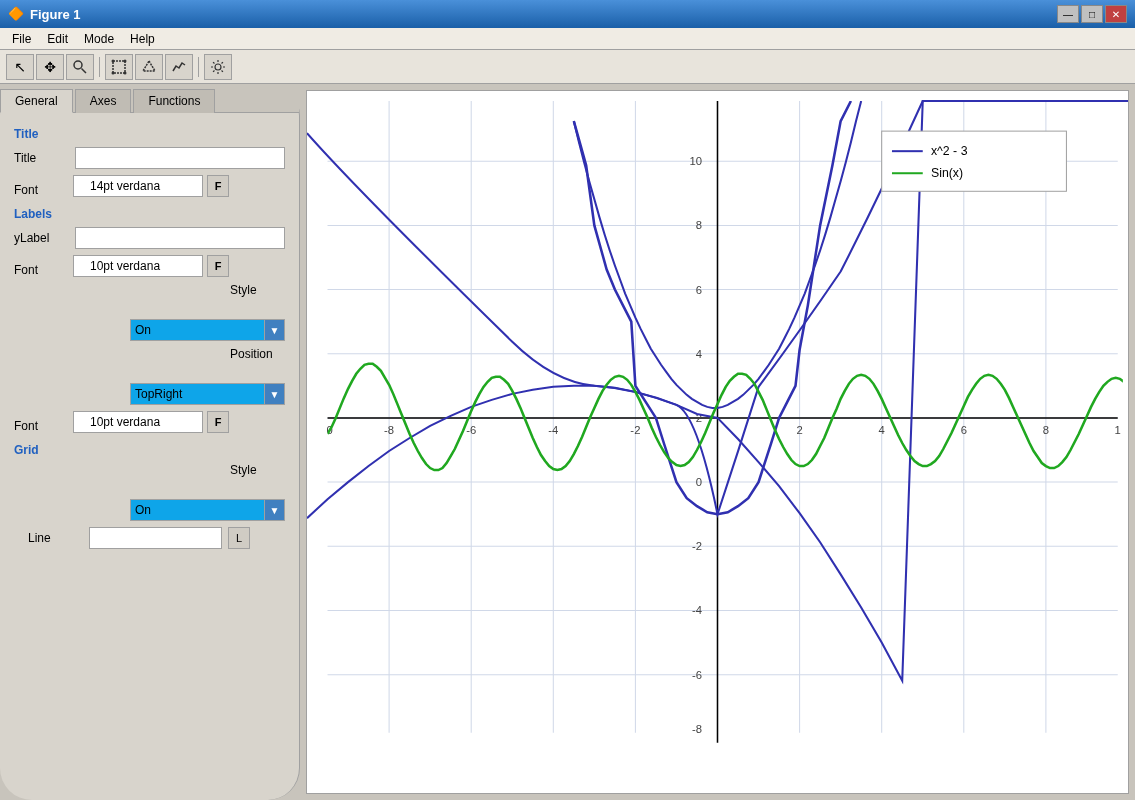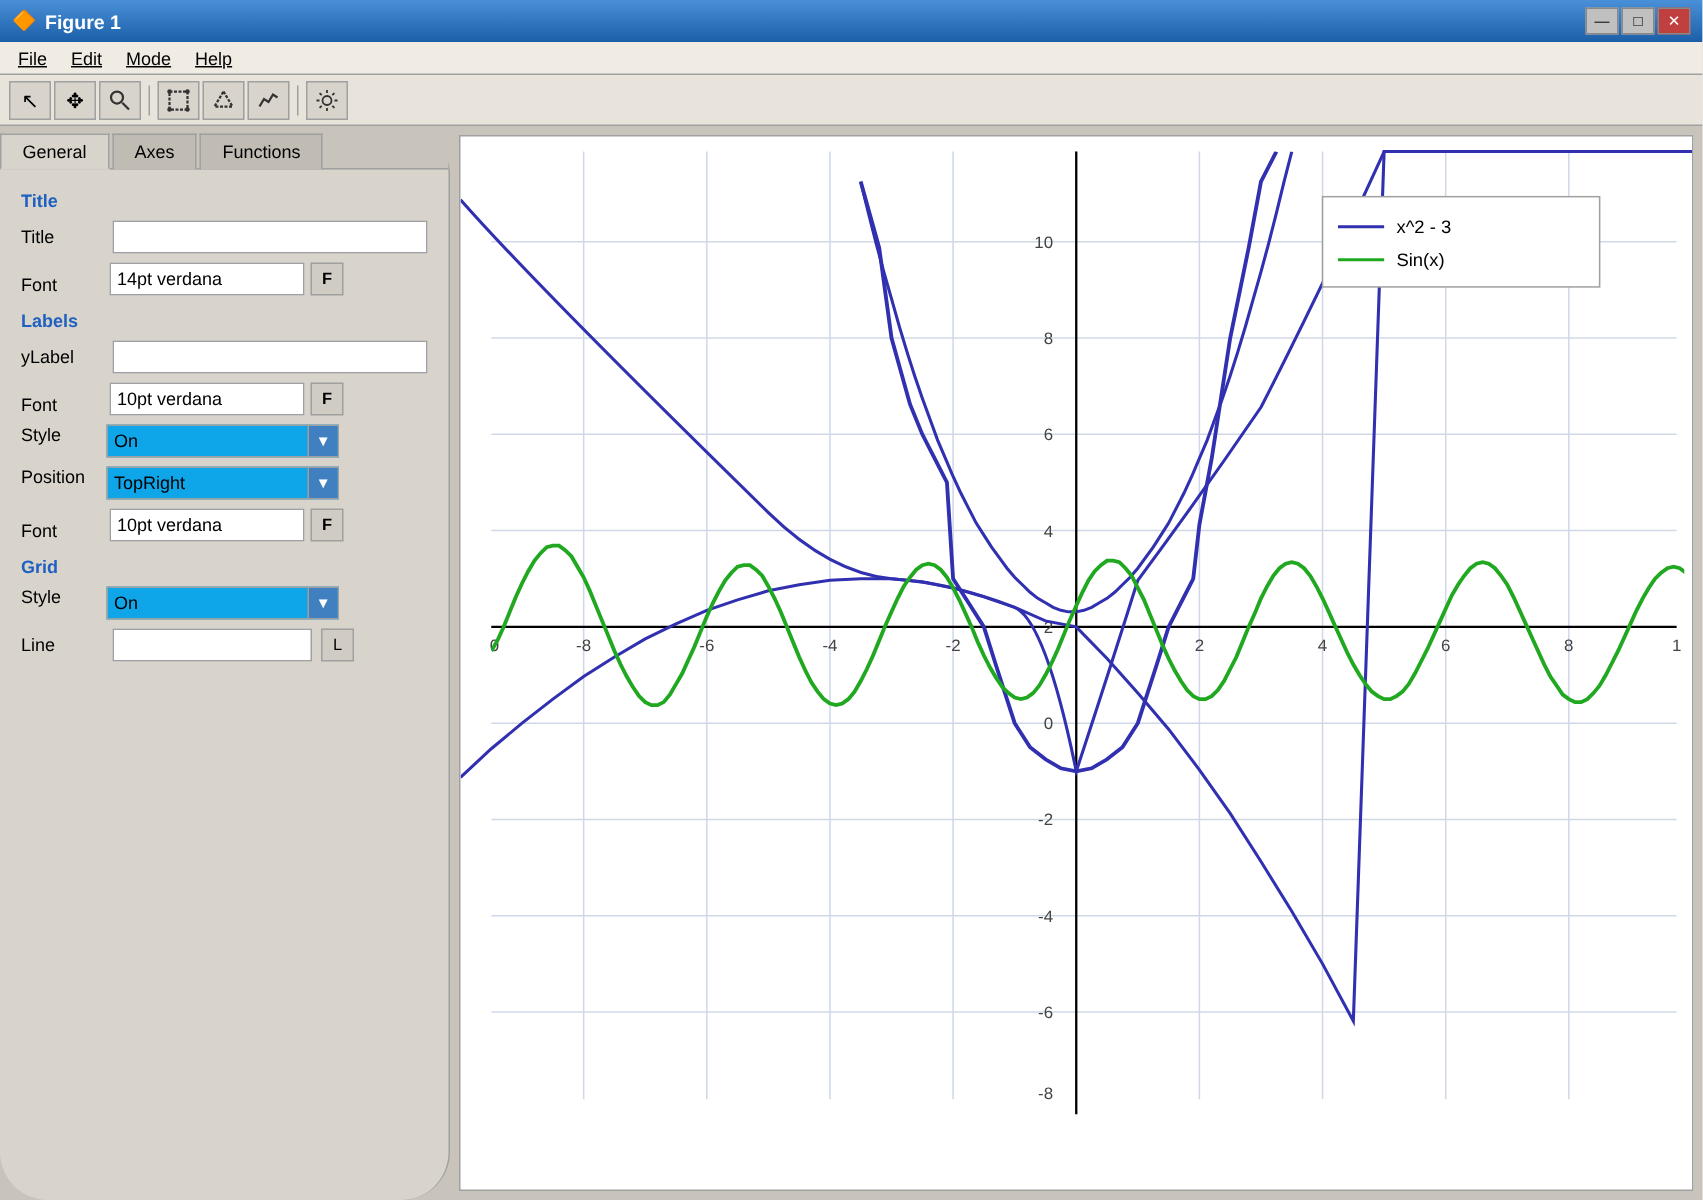--- a/index.html
+++ b/index.html
@@ -24,21 +24,21 @@
       color: #000;
     }
     .tb-btn.close { background: #c04040; color: white; }
 
     
     .menu-bar {
       background: #f0ece4; border-bottom: 1px solid #a0a0a0;
       display: flex; align-items: center; padding: 2px 4px; height: 22px;
     }
     .menu-item {
-      padding: 2px 8px; font-size: 12px; cursor: pointer; text-decoration: underline;
+      padding: 2px 8px; font-size: 12px; cursor: pointer;
     }
 
     
     .toolbar {
       background: #e8e4dc; border-bottom: 1px solid #a0a0a0;
       display: flex; align-items: center; padding: 3px 6px; gap: 2px; height: 34px;
     }
     .tool-btn {
       width: 28px; height: 26px; background: #d8d4cc; border: 1px solid #a0a0a0;
       display: flex; align-items: center; justify-content: center; cursor: pointer; font-size: 14px;
@@ -81,47 +81,47 @@
       flex: 1; height: 22px; border: 1px solid #a0a0a0; background: white;
       font-size: 12px; padding: 1px 3px;
     }
 
     .font-row {
       display: flex; align-items: flex-end; margin-bottom: 6px; gap: 4px;
     }
     .font-label { width: 55px; font-size: 12px; }
     .font-display {
       width: 130px; height: 22px; border: 1px solid #a0a0a0; background: white;
-      font-size: 12px; padding: 1px 4px; display: flex; align-items: center;
+      font-size: 12px; padding: 1px 16px; display: flex; align-items: center;
     }
     .font-btn {
       width: 22px; height: 22px; background: #d0ccc4; border: 1px solid #a0a0a0;
       display: flex; align-items: center; justify-content: center; cursor: pointer;
       font-size: 11px; font-weight: bold;
     }
 
     .select-row {
-      display: flex; align-items: flex-start; margin-bottom: 6px; gap: 2px;
+      display: flex; align-items: flex-end; margin-bottom: 6px; gap: 22px; flex-direction: column;
     }
     .select-label { width: 55px; font-size: 12px; }
     .select-wrapper {
       width: 155px; height: 22px; border: 1px solid #a0a0a0; background: #0ea5e9;
       display: flex; align-items: center; position: relative;
     }
     .select-text { flex: 1; padding: 0 4px; font-size: 12px; }
     .select-arrow {
       width: 20px; height: 100%; background: #4080c0; border-left: 1px solid #a0a0a0;
       display: flex; align-items: center; justify-content: center; cursor: pointer;
       color: white; font-size: 10px;
     }
 
     .line-row {
       display: flex; align-items: center; margin-bottom: 6px; gap: 6px;
     }
-    .line-label { width: 55px; font-size: 12px; }
+    .line-label { width: 55px; font-size: 12px; margin-left: 14px; }
     .line-display {
       width: 133px; height: 22px; border: 1px solid #a0a0a0; background: white;
     }
     .line-btn {
       width: 22px; height: 22px; background: #d0ccc4; border: 1px solid #a0a0a0;
       display: flex; align-items: center; justify-content: center; cursor: pointer;
       font-size: 11px;
     }
 
     

